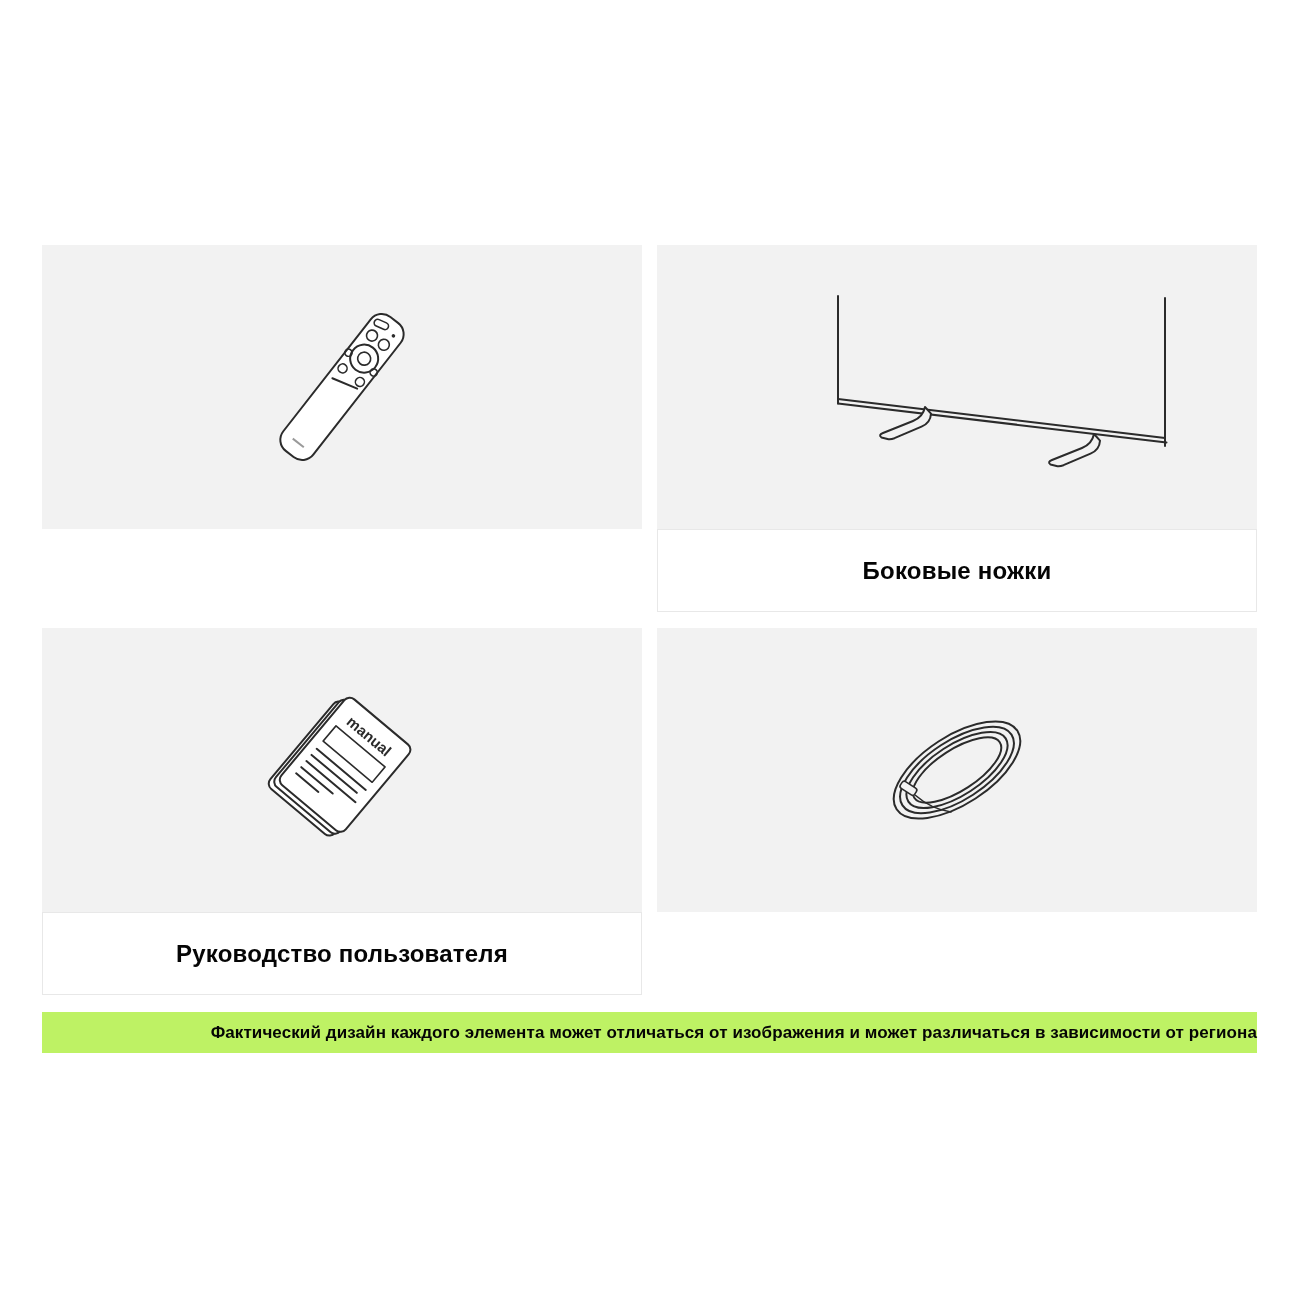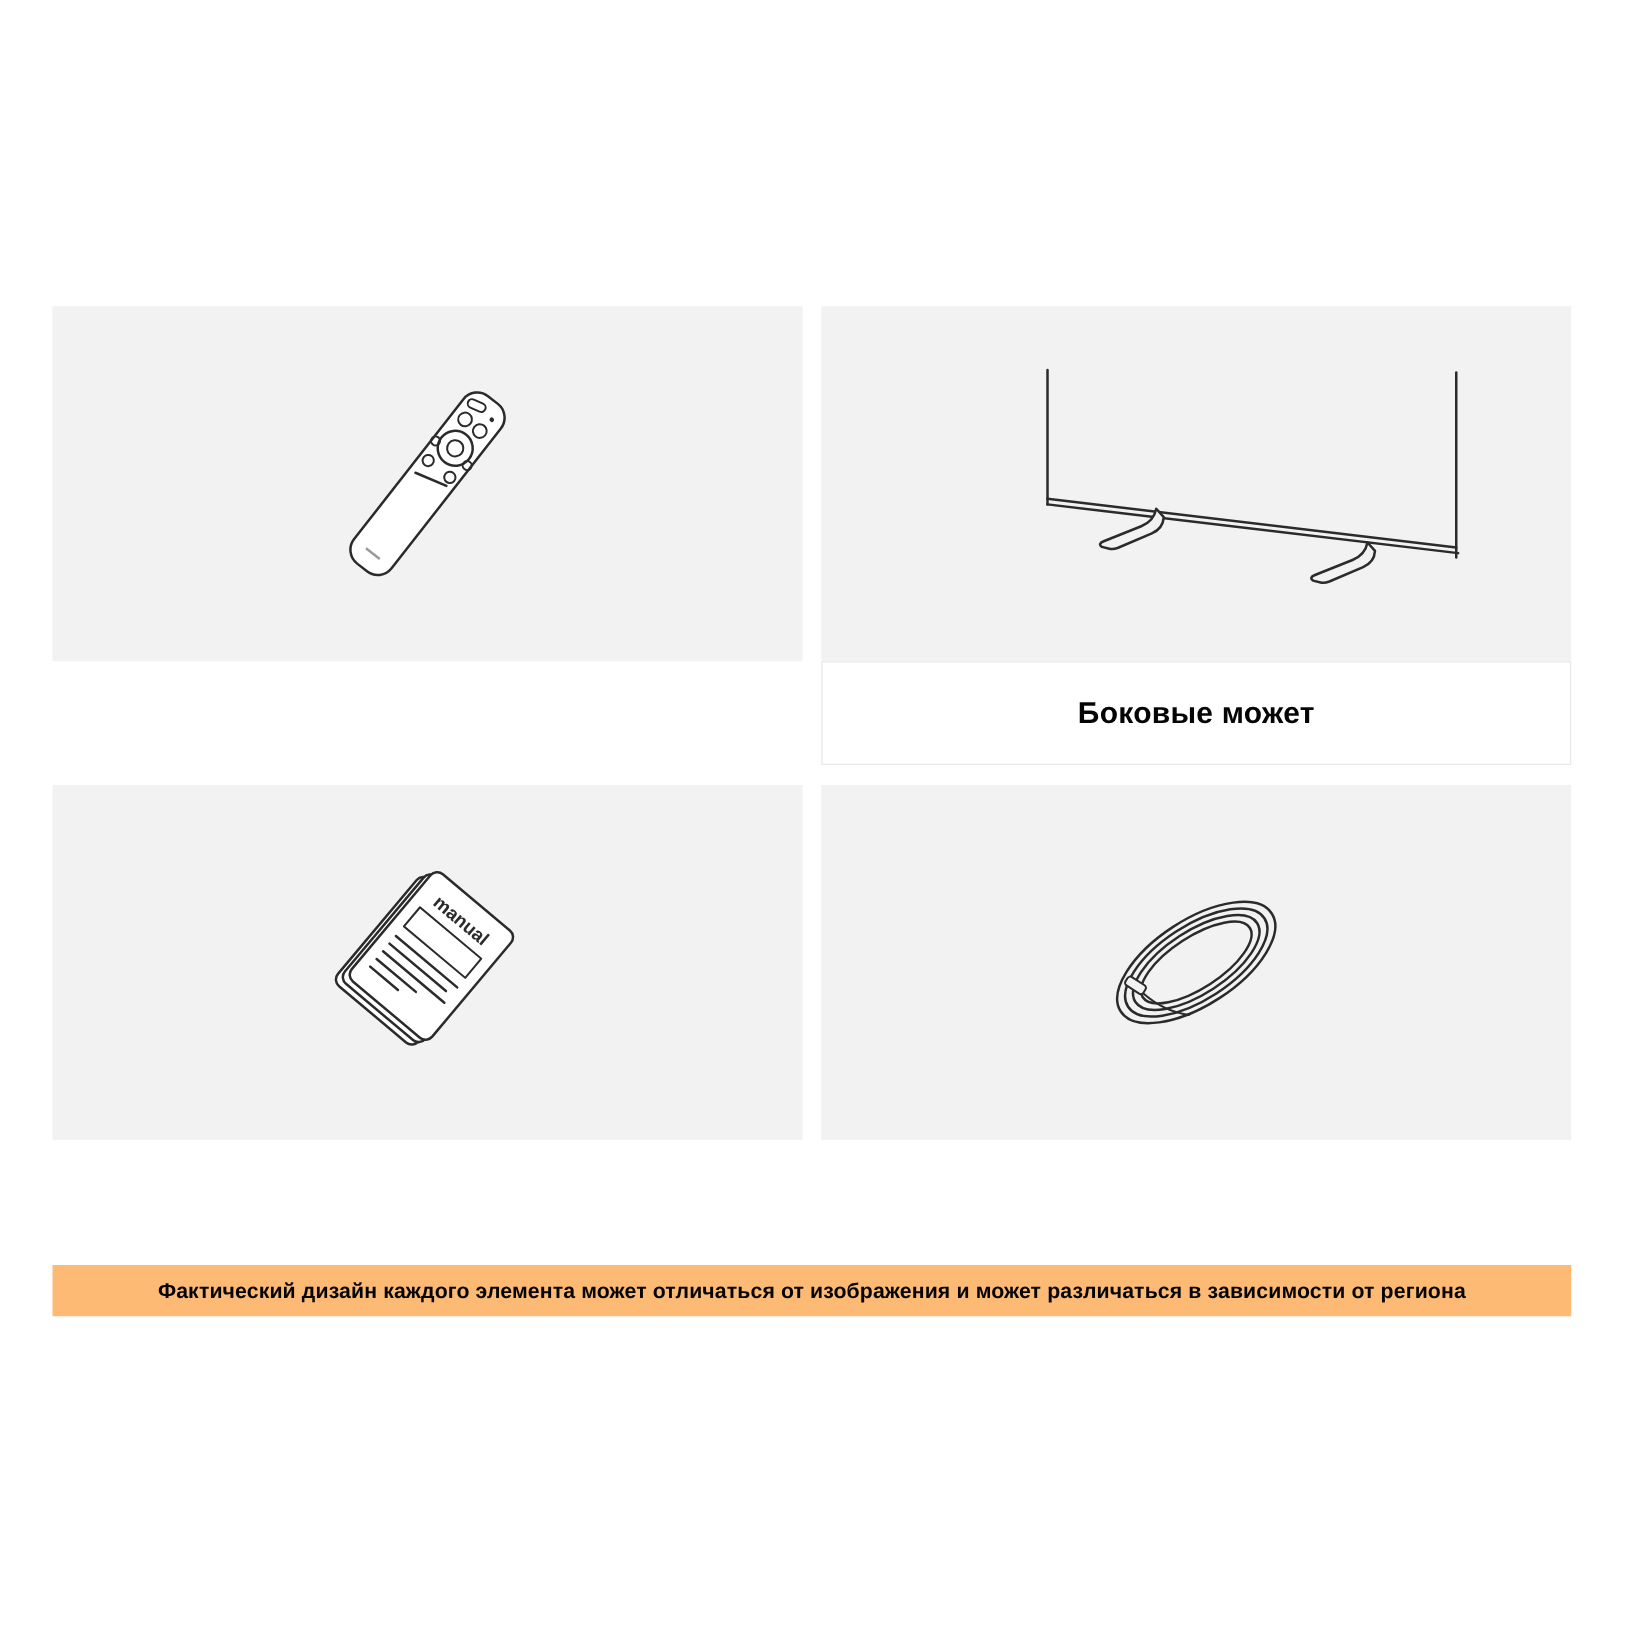--- a/index.html
+++ b/index.html
@@ -22,21 +22,21 @@
     box-sizing:border-box;width:600px;height:83px;
     background:#ffffff;border:1px solid #e8e8e8;
     display:flex;align-items:center;justify-content:center;text-align:center;
   }
   .caption-text{
     font-size:24px;font-weight:700;line-height:31px;
     white-space:pre-line;letter-spacing:.2px;color:#050505;
   }
   .disclaimer-bar{
     position:absolute;left:42px;top:1012px;width:1215px;height:41px;
-    background:#fdba74;display:flex;align-items:center;justify-content:center;
+    background:#bef264;display:flex;align-items:center;justify-content:flex-end;
   }
   .disclaimer-text{
     font-size:17px;font-weight:700;color:#050505;letter-spacing:.1px;
   }
   svg{display:block;}
   .line{stroke:#2b2b2b;stroke-width:2;fill:none;stroke-linecap:round;stroke-linejoin:round;}
   .fillwhite{fill:#ffffff;}
   .fillpanel{fill:#f2f2f2;}
   .thin{stroke-width:1.6;}
   .manual-title{font-family:"Liberation Sans","DejaVu Sans",sans-serif;font-size:15px;font-weight:700;fill:#2b2b2b;}
@@ -74,40 +74,43 @@
       <path class="line" d="M121 15 V118"></path>
       <path class="line" d="M448 17 V165"></path>
       <path class="line" d="M121 118 L448 157"></path>
       <path class="line" d="M121 122.5 L449.5 161.5"></path>
       <path class="line" d="M121 118 V122.5"></path>
       <path class="line fillpanel" d="M208 126 q-2 10 -12 14 l-30 12 q-5 2 -1.5 4.5 l6 1.5 q3 0.8 7 -0.8 l27 -11.5 q9 -4 9.5 -13 z"></path>
       <path class="line fillpanel" transform="translate(169 27)" d="M208 126 q-2 10 -12 14 l-30 12 q-5 2 -1.5 4.5 l6 1.5 q3 0.8 7 -0.8 l27 -11.5 q9 -4 9.5 -13 z"></path>
     </svg>
   </div>
   <div class="tile-caption">
-    <span class="caption-text">Боковые может</span>
+    <span class="caption-text">Боковые ножки</span>
   </div>
 </section>
 
 <section class="tile pos-bl">
   <div class="tile-image">
     <svg width="200" height="185" viewBox="0 0 200 185">
       <g transform="rotate(40 100 92)">
         <rect class="line fillwhite" x="51" y="40" width="84" height="112" rx="7"></rect>
         <rect class="line fillwhite" x="54" y="35" width="84" height="112" rx="7"></rect>
         <rect class="line fillwhite" x="57" y="30" width="84" height="112" rx="7"></rect>
         <text class="manual-title" x="99" y="54" text-anchor="middle">manual</text>
         <rect class="line thin" x="67" y="62" width="64" height="20"></rect>
         <path class="line" d="M67 92 H131"></path>
         <path class="line" d="M67 100 H126"></path>
         <path class="line" d="M67 108 H131"></path>
         <path class="line" d="M67 116 H108"></path>
         <path class="line" d="M67 124 H96"></path>
       </g>
     </svg>
+  </div>
+  <div class="tile-caption">
+    <span class="caption-text">Руководство пользователя</span>
   </div>
 </section>
 
 <section class="tile pos-br">
   <div class="tile-image">
     <svg width="210" height="170" viewBox="0 0 210 170">
       <g transform="rotate(-33 105 85)">
         <ellipse class="line" cx="105" cy="85" rx="72" ry="34"></ellipse>
         <ellipse class="line" cx="105" cy="85" rx="65" ry="29.5"></ellipse>
         <ellipse class="line" cx="105" cy="85" rx="58" ry="25"></ellipse>

